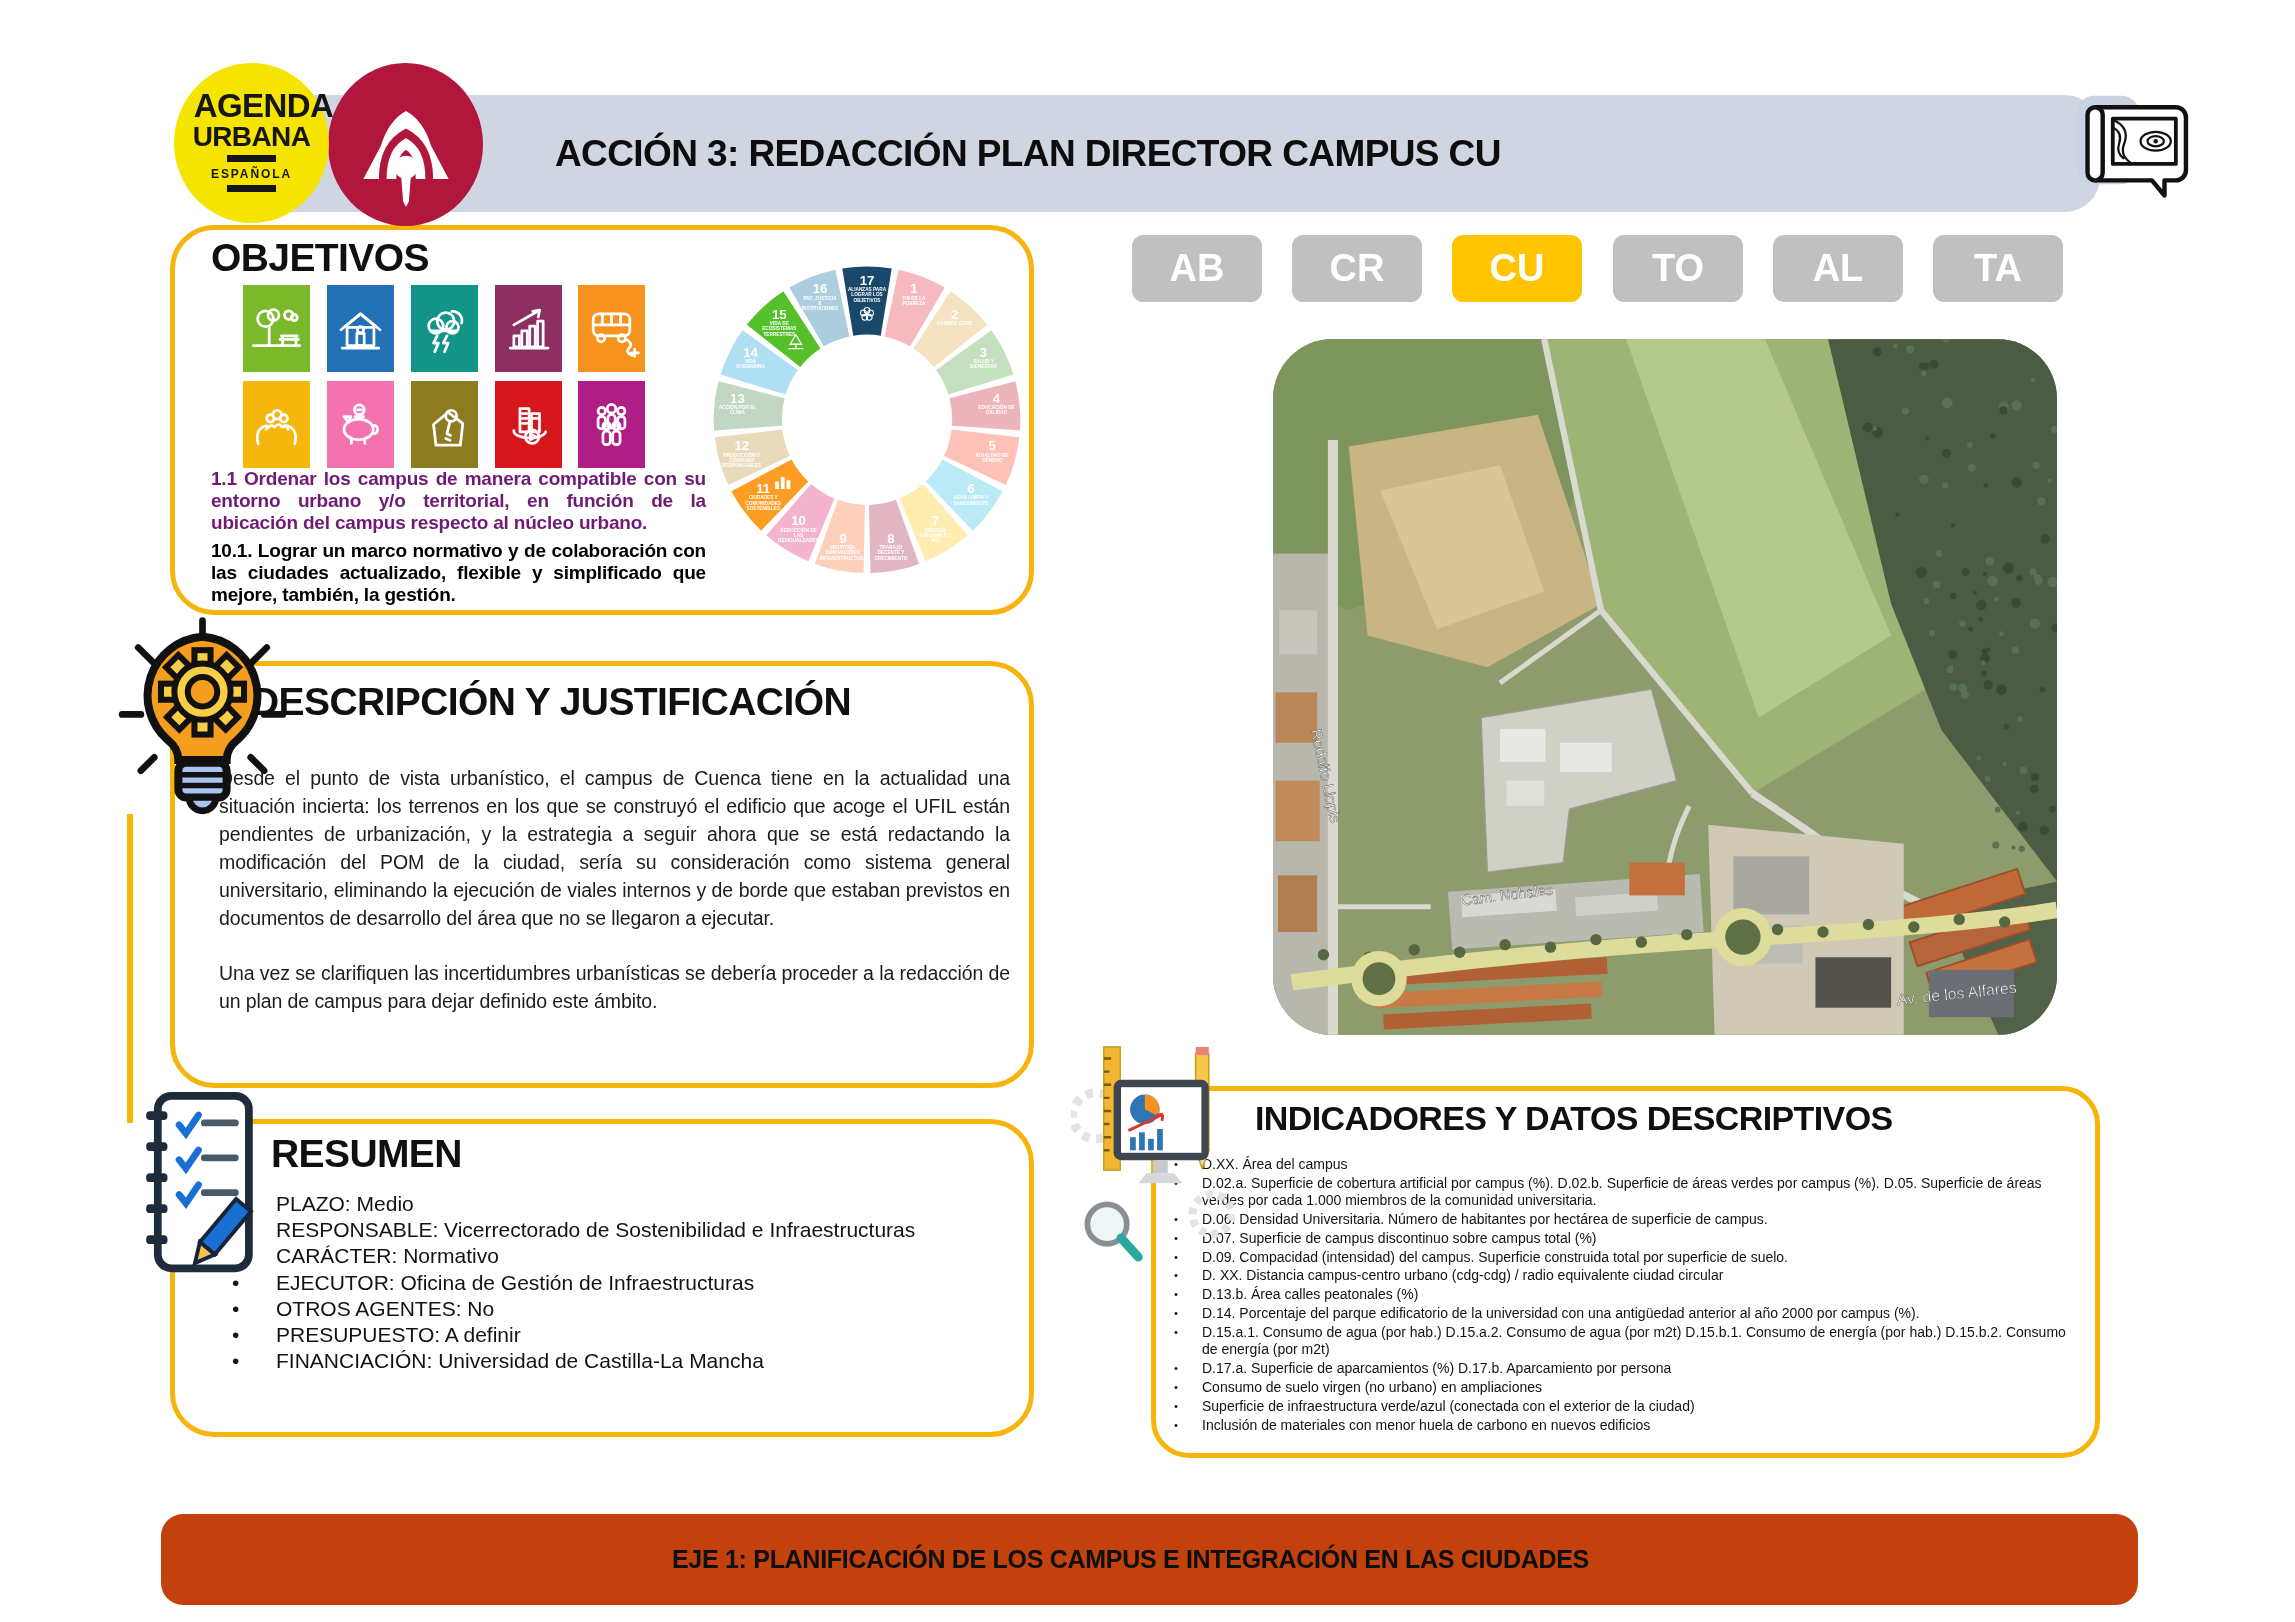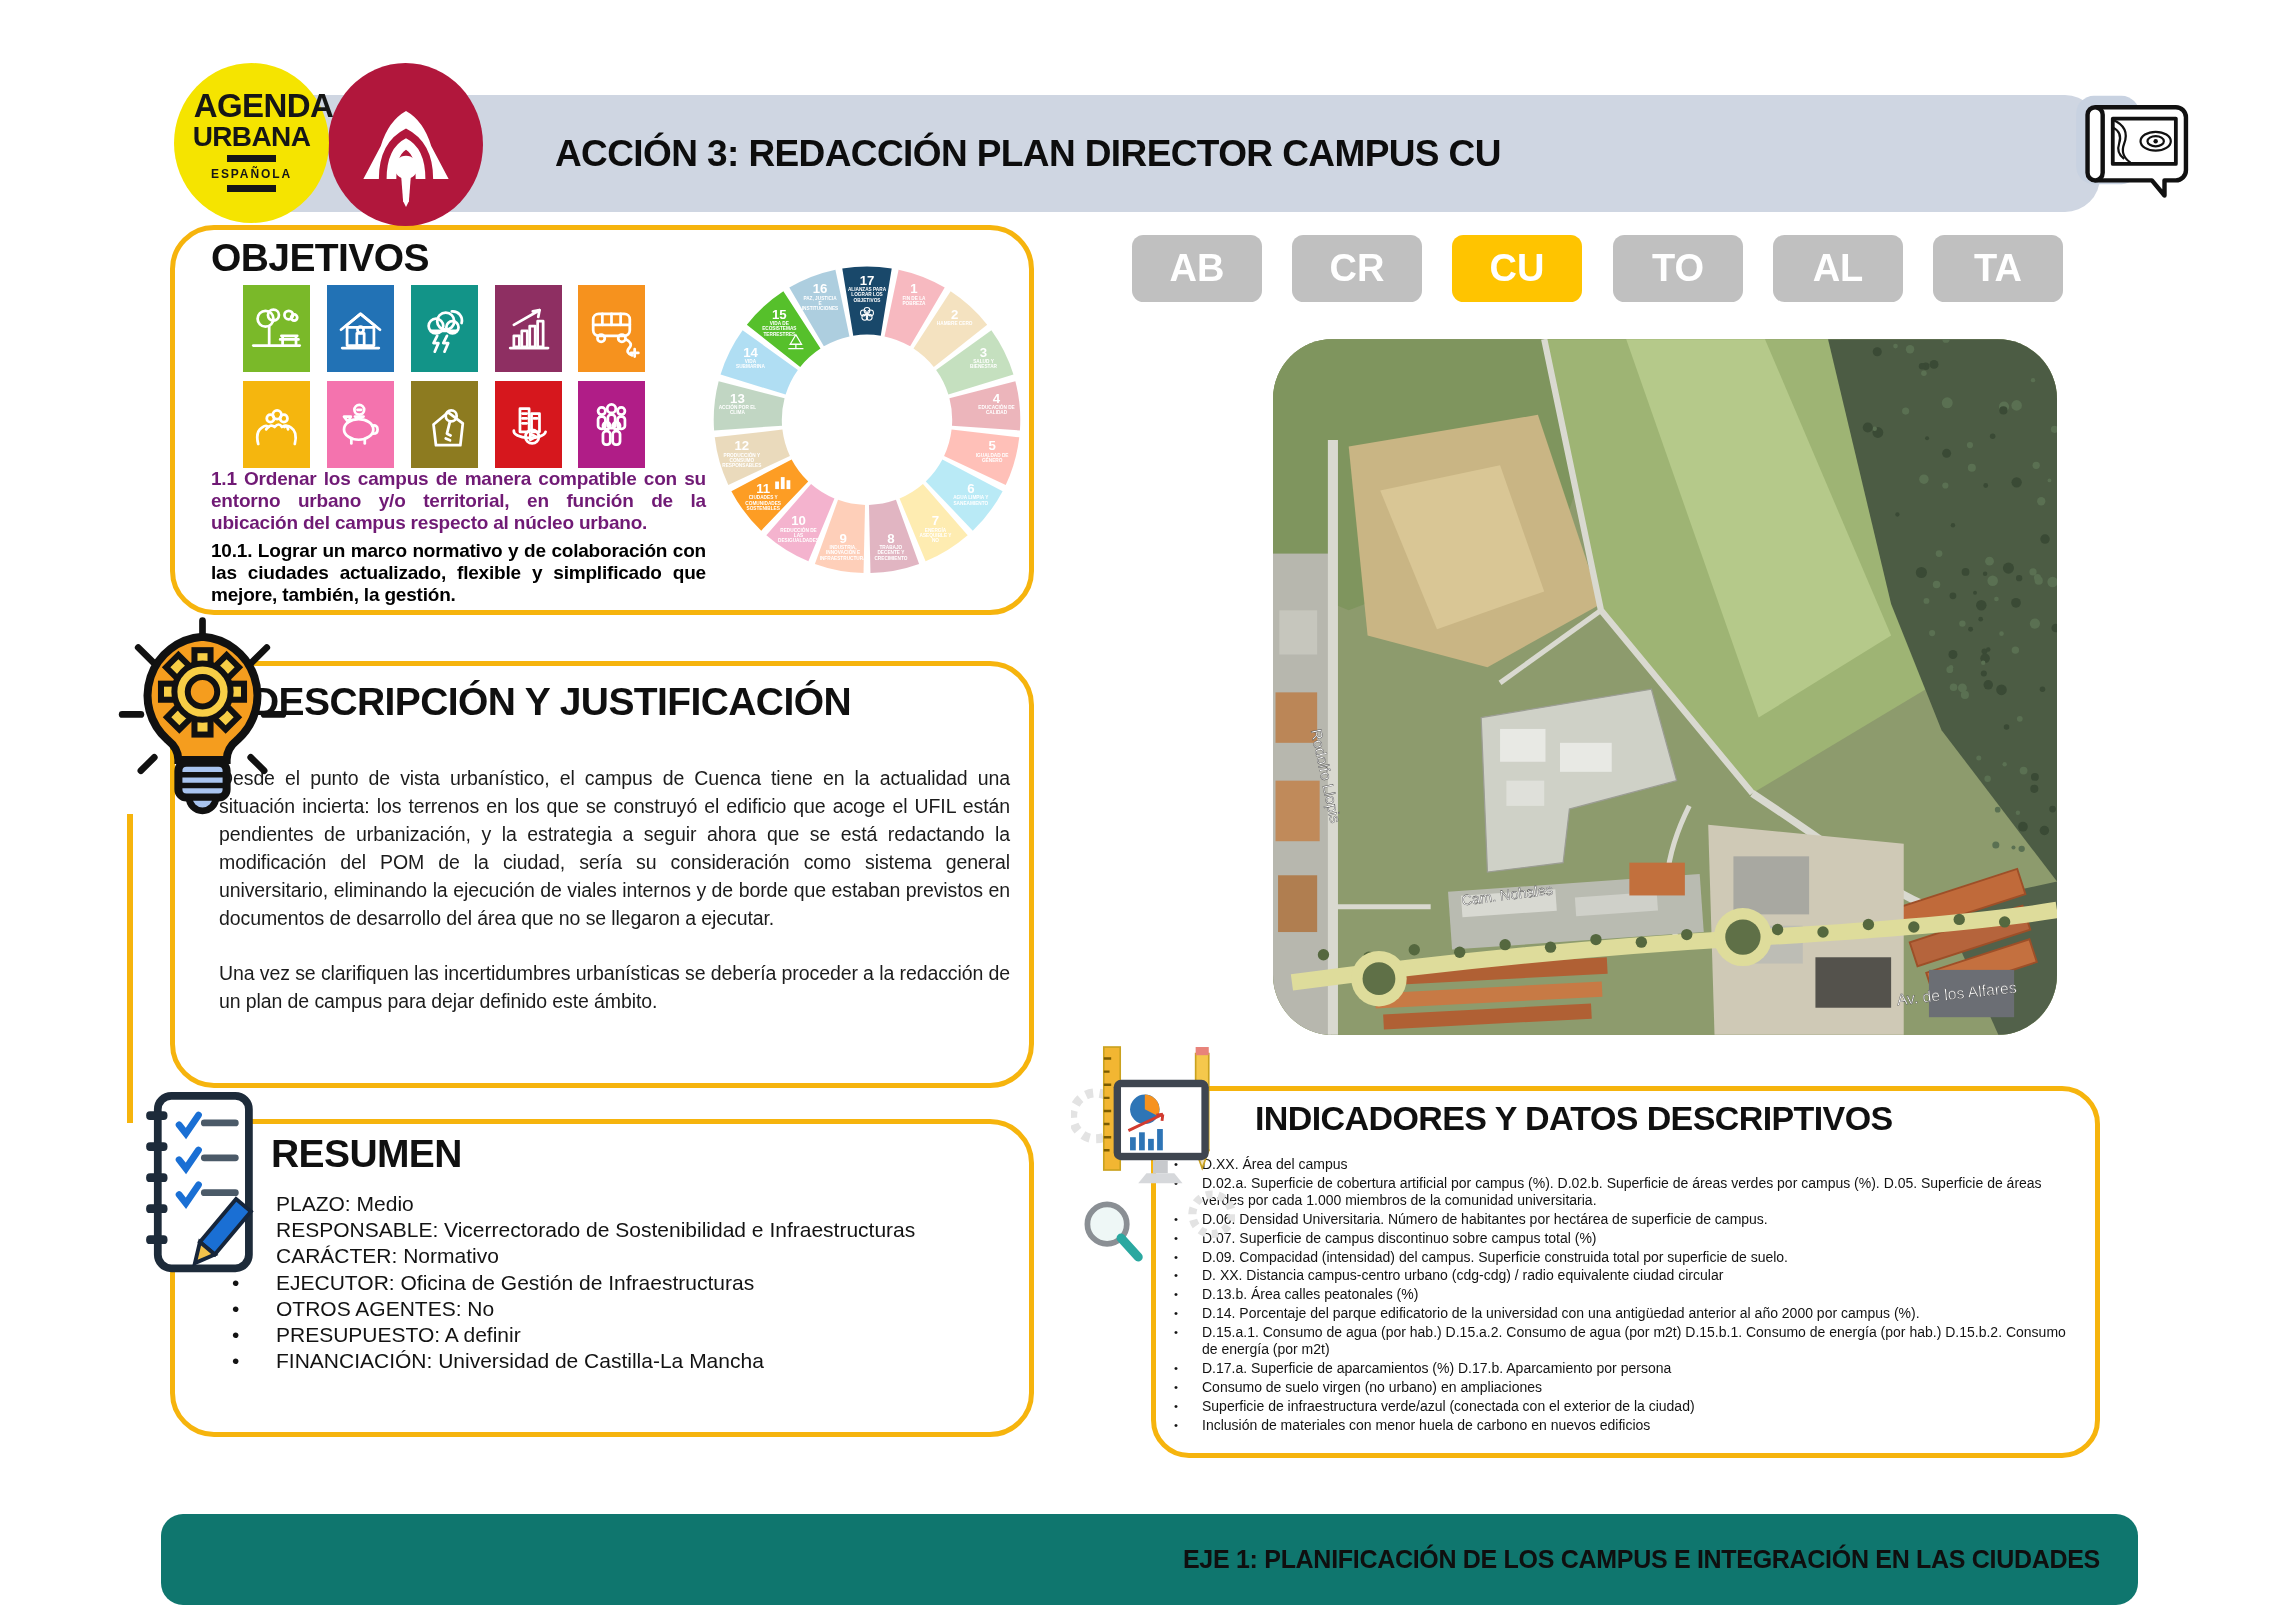--- a/index.html
+++ b/index.html
@@ -34,22 +34,22 @@
   #descripcion-text{position:absolute;left:219px;top:764px;width:791px;font-size:19.5px;line-height:28px;
      text-align:justify;color:#1c1c1c;letter-spacing:-0.1px;}
   #descripcion-text p{margin:0 0 26.5px 0;}
   .blist{position:absolute;list-style:none;margin:0;padding:0;}
   #resumen-list{left:227px;top:1194px;width:763px;font-size:21px;color:#131313;}
   #resumen-list li{display:flex;margin-bottom:5.7px;line-height:20.5px;}
   #resumen-list .dot{width:44px;flex:0 0 44px;text-align:left;padding-left:5px;}
   #indicadores-list{left:1174px;top:1156px;width:908px;font-size:14px;color:#131313;}
   #indicadores-list li{display:flex;margin-bottom:1.9px;line-height:17px;}
   #indicadores-list .dot{width:28px;flex:0 0 28px;font-size:11.4px;}
-  #footer-bar{position:absolute;left:161px;top:1514px;width:1977px;height:91px;background:#0f766e;border-radius:22px;
-     display:flex;align-items:center;justify-content:flex-end;padding-right:38px;box-sizing:border-box;
+  #footer-bar{position:absolute;left:161px;top:1514px;width:1977px;height:91px;background:#c2410c;border-radius:22px;
+     display:flex;align-items:center;justify-content:center;padding-right:38px;box-sizing:border-box;
      font-size:25px;font-weight:700;letter-spacing:-0.3px;color:#0f0f0f;}
   #connector-line{position:absolute;left:127px;top:814px;width:5.7px;height:309px;background:#F6B40D;}
   .icon-abs{position:absolute;z-index:5;}
 </style>
 </head>
 <body>
 
 <div id="page">
 
   <div id="header-bar"></div>

